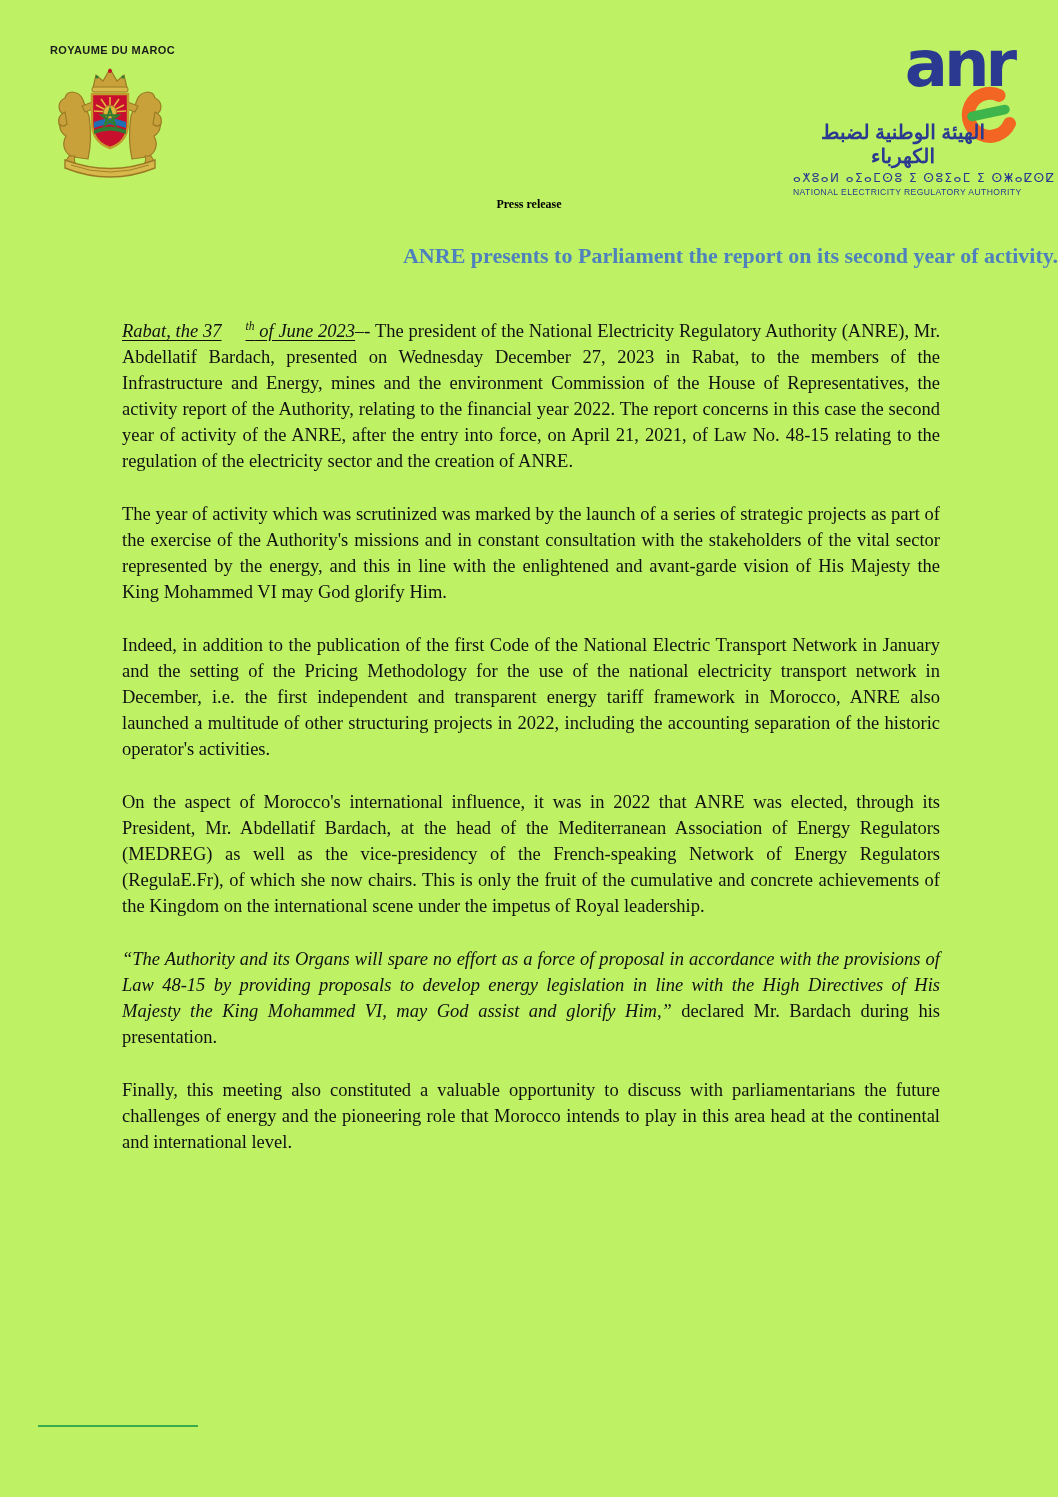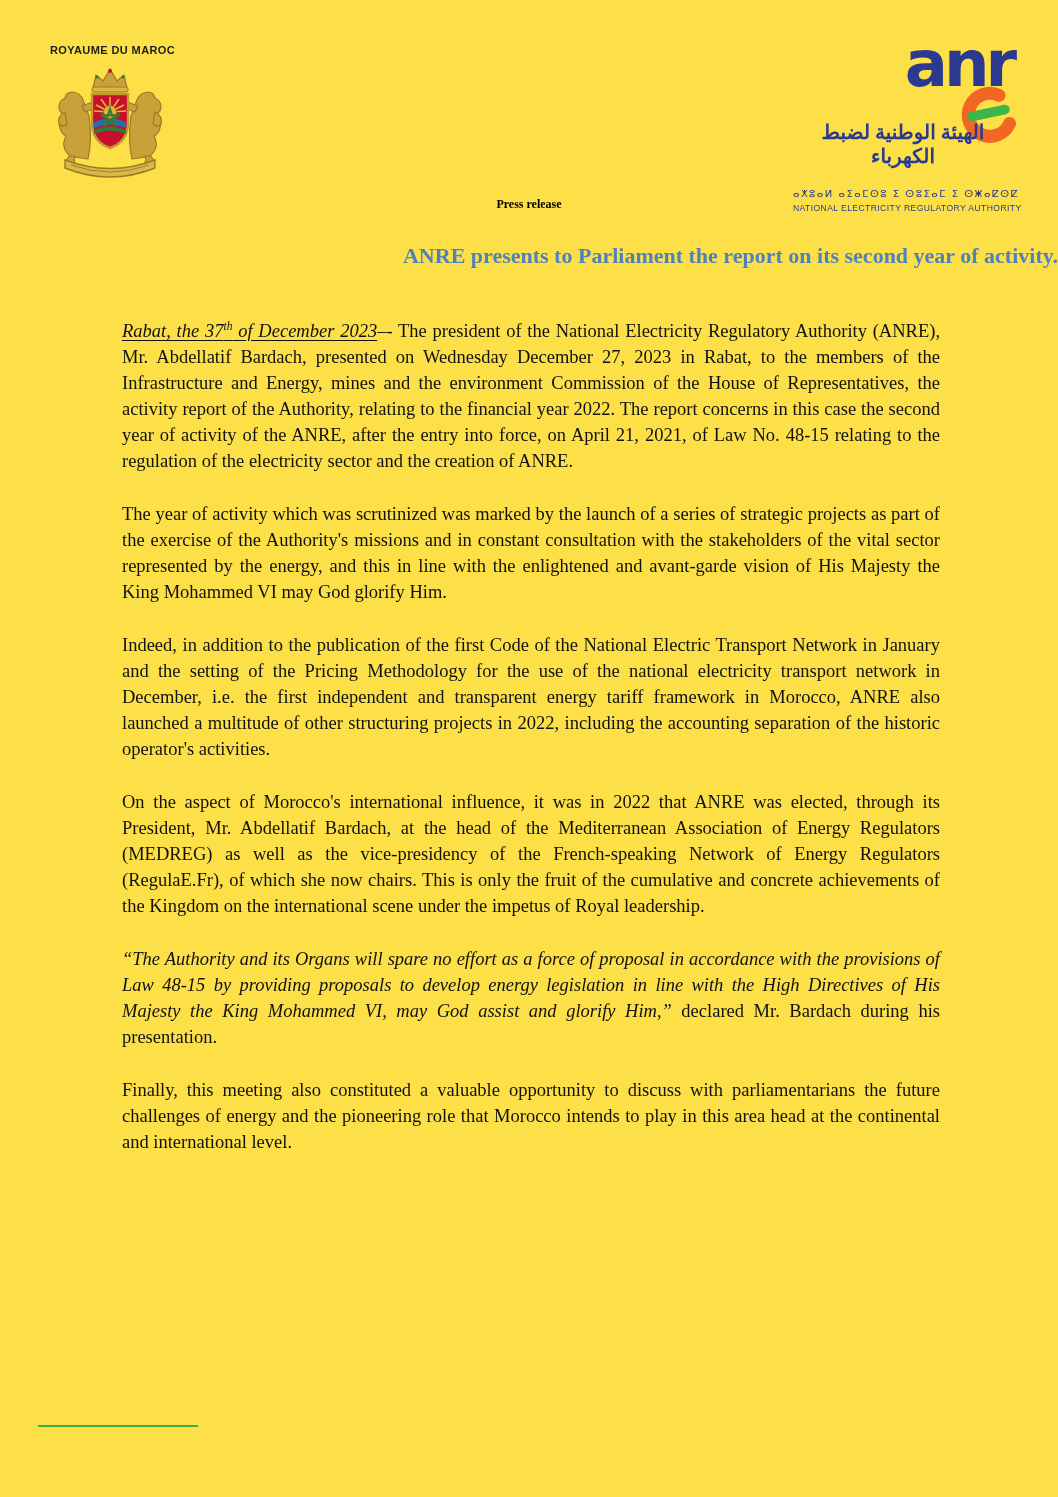--- a/index.html
+++ b/index.html
@@ -1,47 +1,47 @@
 <!DOCTYPE html>
 <html><head>
 <meta charset="utf-8">
 <style>
   html,body{margin:0;padding:0;background:#ffffff;}
-  .page{position:relative;width:1058px;height:1497px;background:#fde047;overflow:hidden;
+  .page{position:relative;width:1058px;height:1497px;background:#bef264;overflow:hidden;
         font-family:"Liberation Serif",serif;color:#111111;}
 
   
   .kingdom-label{position:absolute;left:50px;top:44px;
     font-family:"Liberation Sans",sans-serif;font-size:11px;font-weight:bold;
     letter-spacing:.4px;color:#1c1c1c;}
   .coat{position:absolute;left:52px;top:60px;width:116px;height:124px;}
 
   .anre-logo{position:absolute;left:793px;top:64px;width:220px;text-align:center;}
   .wordmark{display:flex;justify-content:center;align-items:flex-end;height:52px;flex-direction:column;}
   .wordmark .letters{font-family:"DejaVu Sans",sans-serif;font-weight:bold;
     font-size:64px;line-height:44px;letter-spacing:-4px;color:#2B3990;}
   .wordmark svg{width:54px;height:54px;margin-left:1px;margin-bottom:-2px;overflow:visible;}
-  .logo-arabic{direction:rtl;font-family:Liberation Serif, serif;font-weight:bold;
+  .logo-arabic{direction:rtl;font-family:Liberation Sans, sans-serif;font-weight:bold;
     font-size:20px;line-height:24px;color:#2B3990;margin-top:4px;}
-  .logo-tifinagh{font-family:"DejaVu Sans",sans-serif;font-size:10px;line-height:12px;
-    letter-spacing:1.5px;color:#2B3990;margin-top:20px;white-space:nowrap;}
+  .logo-tifinagh{font-family:"DejaVu Sans",sans-serif;font-size:12px;line-height:12px;
+    letter-spacing:1.5px;color:#2B3990;margin-top:4px;white-space:nowrap;}
   .logo-english{font-family:Liberation Sans, sans-serif;font-size:8.6px;line-height:10px;
     letter-spacing:.4px;color:#2B3990;margin-top:3px;white-space:nowrap;}
 
   
   .kicker{position:absolute;left:0;top:197px;width:100%;text-align:center;
     font-size:12px;font-weight:bold;color:#000000;}
   .doc-title{position:absolute;left:0;top:243px;width:100%;text-align:right;
     font-size:22px;font-weight:bold;color:#4F81BD;}
 
   .body-col{position:absolute;left:122px;top:318px;width:818px;
     font-size:18.5px;line-height:26px;text-align:justify;color:#111111;}
   .body-col p{margin:0 0 27px 0;}
   .dateline{font-style:italic;text-decoration:underline;text-underline-offset:3px;}
-  .dateline .sup{font-size:.62em;vertical-align:super;line-height:0;}
+  .dateline .sup{font-size:.62em;vertical-align:super;line-height:0;padding-left:24px;}
   .quote{font-style:italic;}
 
   .footer-rule{position:absolute;left:38px;top:1425px;width:160px;height:2px;
     background:#3AAB4A;}
 </style>
 </head>
 <body>
 
 <div class="page">
 
@@ -87,21 +87,21 @@
     <div class="logo-arabic">الهيئة الوطنية لضبط الكهرباء</div>
     <div class="logo-tifinagh">ⴰⵅⵓⴰⵍ ⴰⵉⴰⵎⵙⵓ ⵉ ⵙⵓⵉⴰⵎ ⵉ ⵙⵥⴰⵇⵙⵇ</div>
     <div class="logo-english">NATIONAL ELECTRICITY REGULATORY AUTHORITY</div>
   </div>
 
   <div class="kicker">Press release</div>
   <div class="doc-title">ANRE presents to Parliament the report on its second year of activity.</div>
 
   <div class="body-col">
 
-    <p><span class="dateline"><span>Rabat, the 37</span><span class="sup">th</span><span> of December 2023</span></span><span>–-</span>
+    <p><span class="dateline"><span>Rabat, the 37</span><span class="sup">th</span><span> of June 2023</span></span><span>–-</span>
       <span>The president of the National Electricity Regulatory Authority (ANRE), Mr. Abdellatif Bardach, presented on Wednesday December 27, 2023 in Rabat, to the members of the Infrastructure and Energy, mines and the environment Commission of the House of Representatives, the activity report of the Authority, relating to the financial year 2022. The report concerns in this case the second year of activity of the ANRE, after the entry into force, on April 21, 2021, of Law No. 48-15 relating to the regulation of the electricity sector and the creation of ANRE.</span></p>
 
     <p>The year of activity which was scrutinized was marked by the launch of a series of strategic projects as part of the exercise of the Authority's missions and in constant consultation with the stakeholders of the vital sector represented by the energy, and this in line with the enlightened and avant-garde vision of His Majesty the King Mohammed VI may God glorify Him.</p>
 
     <p>Indeed, in addition to the publication of the first Code of the National Electric Transport Network in January and the setting of the Pricing Methodology for the use of the national electricity transport network in December, i.e. the first independent and transparent energy tariff framework in Morocco, ANRE also launched a multitude of other structuring projects in 2022, including the accounting separation of the historic operator's activities.</p>
 
     <p>On the aspect of Morocco's international influence, it was in 2022 that ANRE was elected, through its President, Mr. Abdellatif Bardach, at the head of the Mediterranean Association of Energy Regulators (MEDREG) as well as the vice-presidency of the French-speaking Network of Energy Regulators (RegulaE.Fr), of which she now chairs. This is only the fruit of the cumulative and concrete achievements of the Kingdom on the international scene under the impetus of Royal leadership.</p>
 
     <p><span class="quote">“The Authority and its Organs will spare no effort as a force of proposal in accordance with the provisions of Law 48-15 by providing proposals to develop energy legislation in line with the High Directives of His Majesty the King Mohammed VI, may God assist and glorify Him,”</span><span> declared Mr. Bardach during his presentation.</span></p>
 

